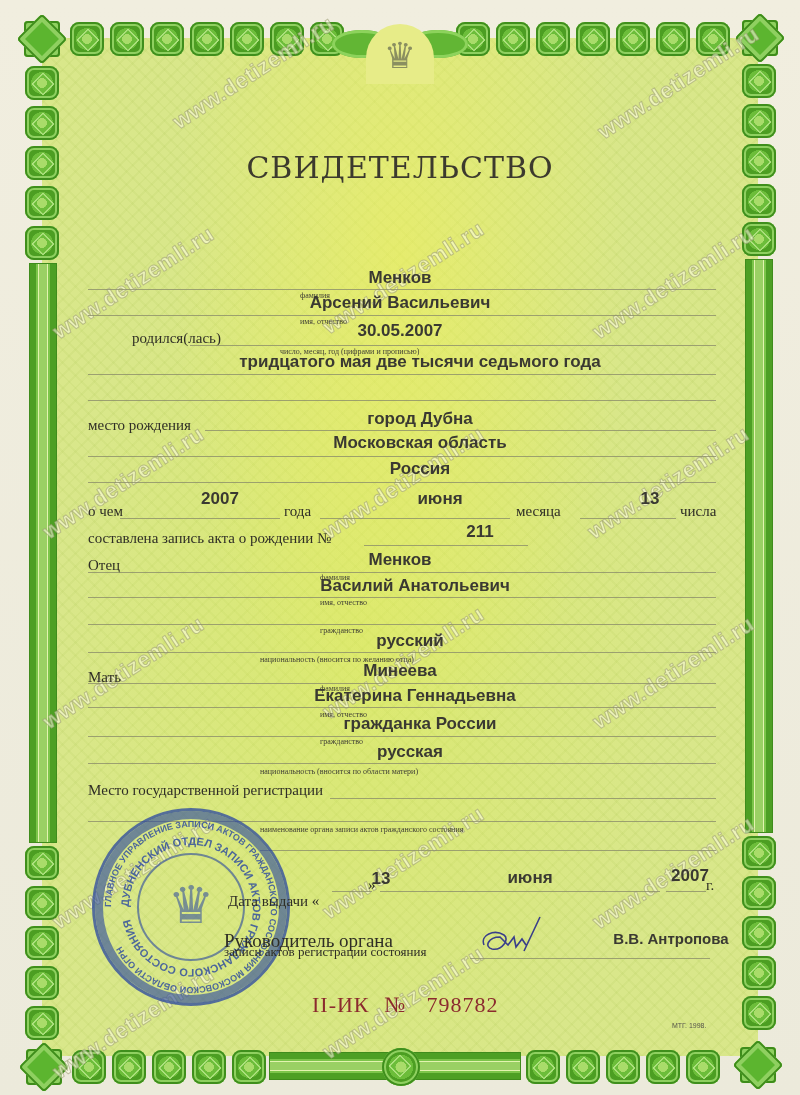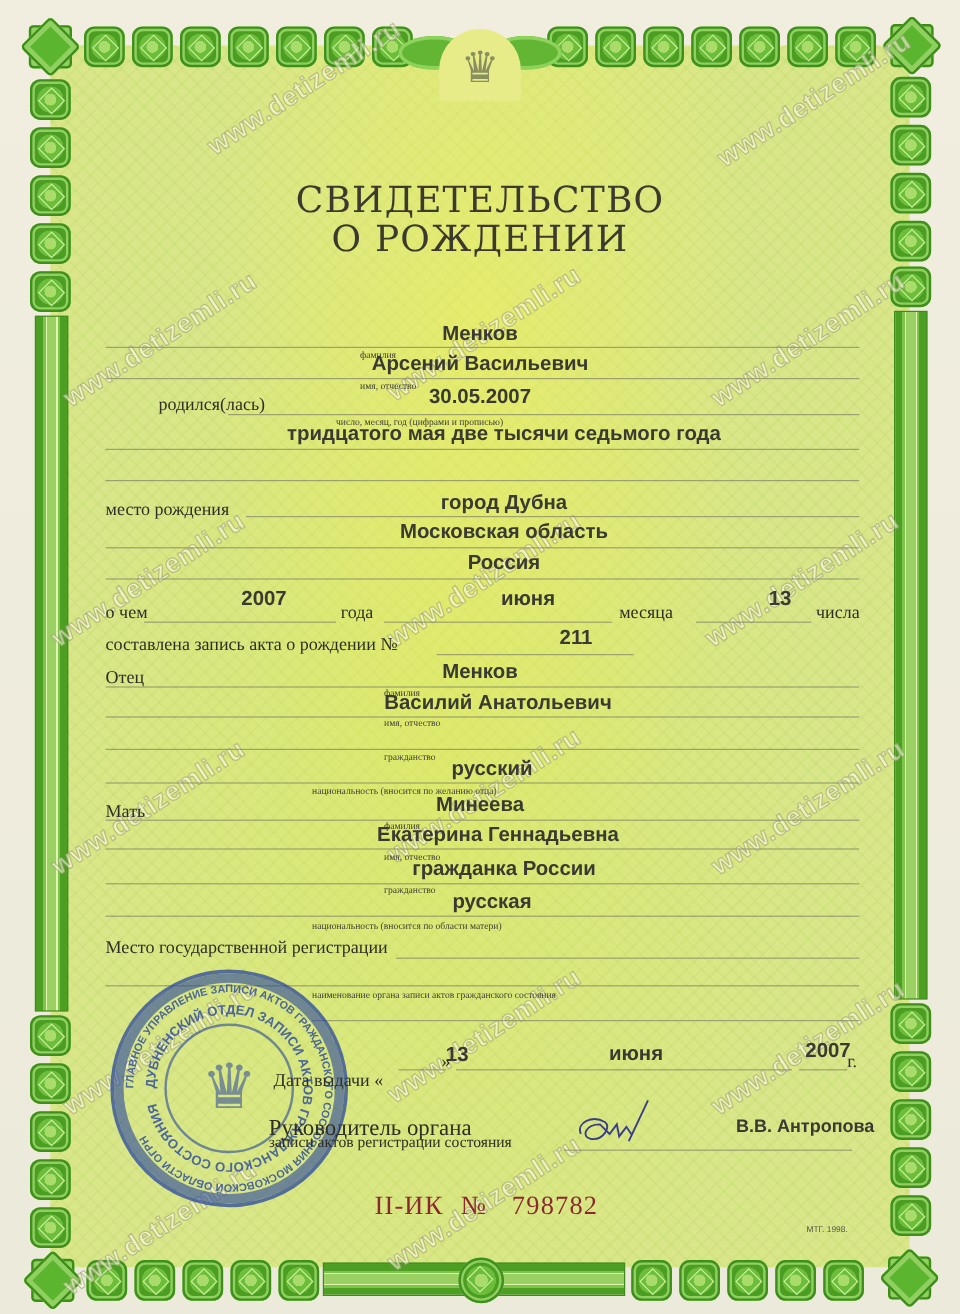--- a/index.html
+++ b/index.html
@@ -141,21 +141,20 @@
   <div class="watermark" style="left:30px;top:660px;">www.detizemli.ru</div>
   <div class="watermark" style="left:310px;top:650px;">www.detizemli.ru</div>
   <div class="watermark" style="left:580px;top:660px;">www.detizemli.ru</div>
   <div class="watermark" style="left:40px;top:860px;">www.detizemli.ru</div>
   <div class="watermark" style="left:310px;top:850px;">www.detizemli.ru</div>
   <div class="watermark" style="left:580px;top:860px;">www.detizemli.ru</div>
   <div class="watermark" style="left:40px;top:1010px;">www.detizemli.ru</div>
   <div class="watermark" style="left:310px;top:990px;">www.detizemli.ru</div>
 
   <div class="title" style="top:150px;">СВИДЕТЕЛЬСТВО</div>
-  <div class="title" style="top:182px;">О РОЖДЕНИИ</div>
 
   <div class="val" style="left:300px;width:200px;top:268px;">Менков</div>
   <div class="line" style="left:88px;width:628px;top:289px;"></div>
   <div class="cap" style="left:300px;width:200px;top:291px;">фамилия</div>
   <div class="val" style="left:280px;width:240px;top:293px;">Арсений Васильевич</div>
   <div class="line" style="left:88px;width:628px;top:315px;"></div>
   <div class="cap" style="left:300px;width:200px;top:317px;">имя, отчество</div>
   <div class="lbl" style="left:88px;top:330px;margin-left:44px;">родился(лась)</div>
   <div class="val" style="left:300px;width:200px;top:321px;">30.05.2007</div>
   <div class="line" style="left:190px;width:526px;top:345px;"></div>

